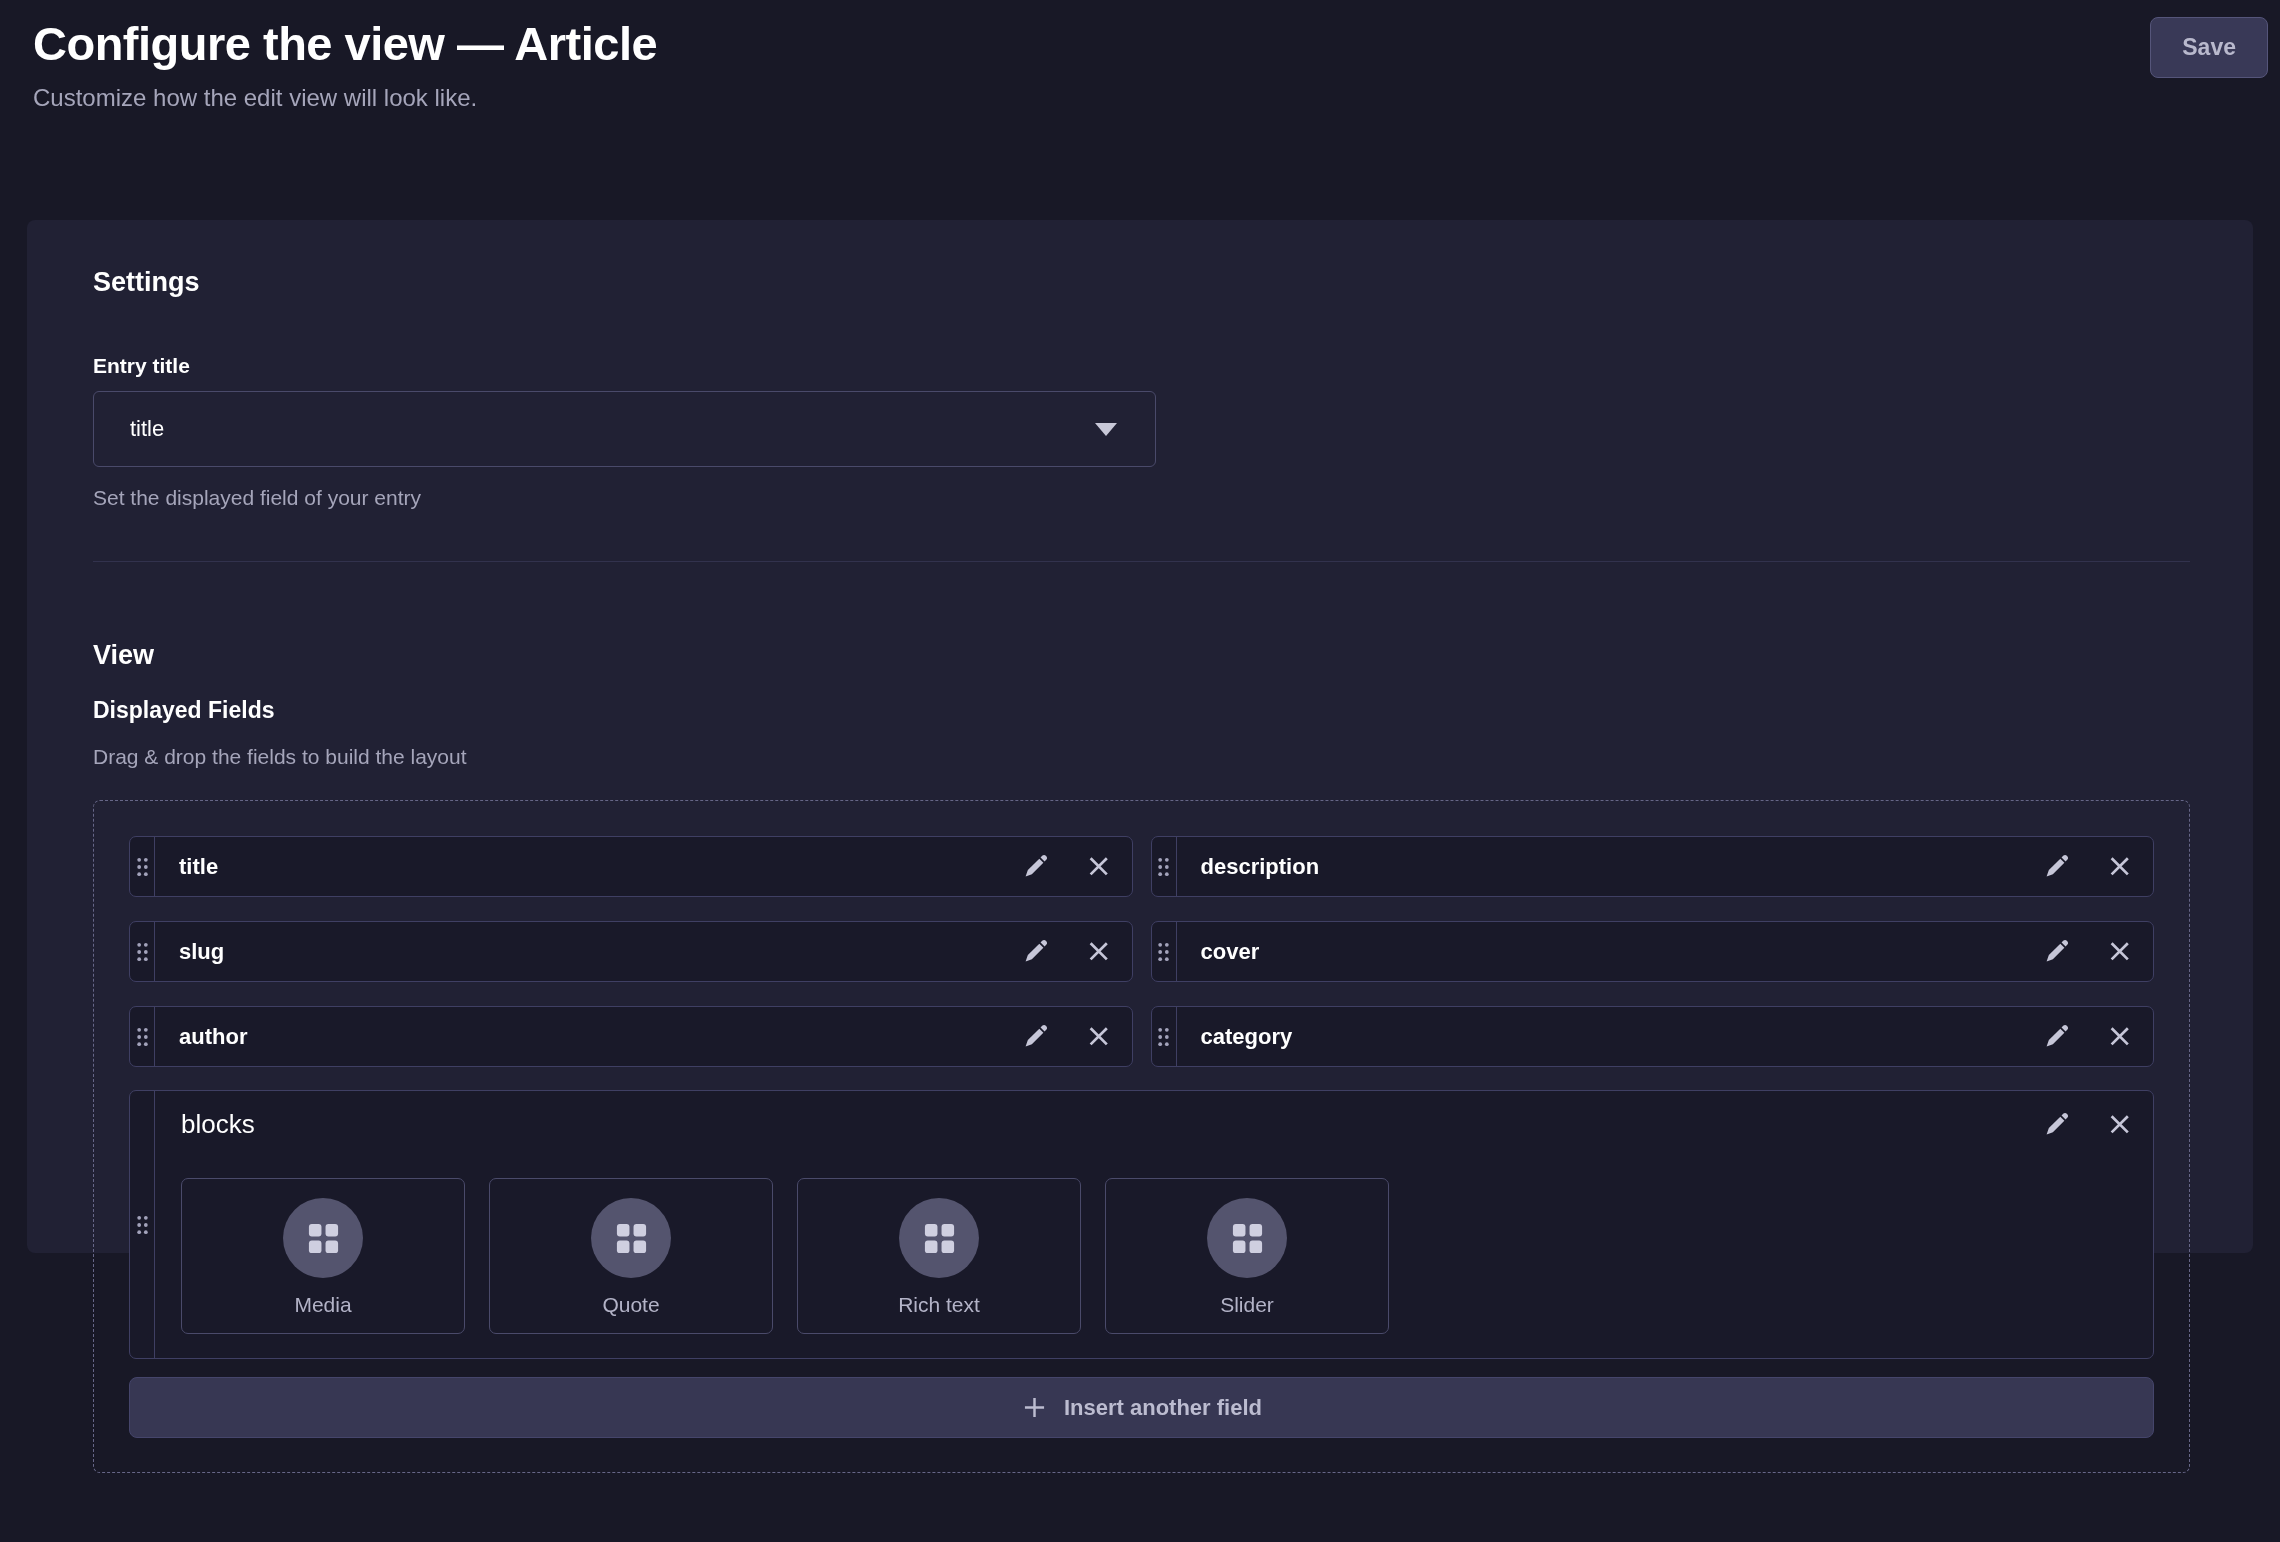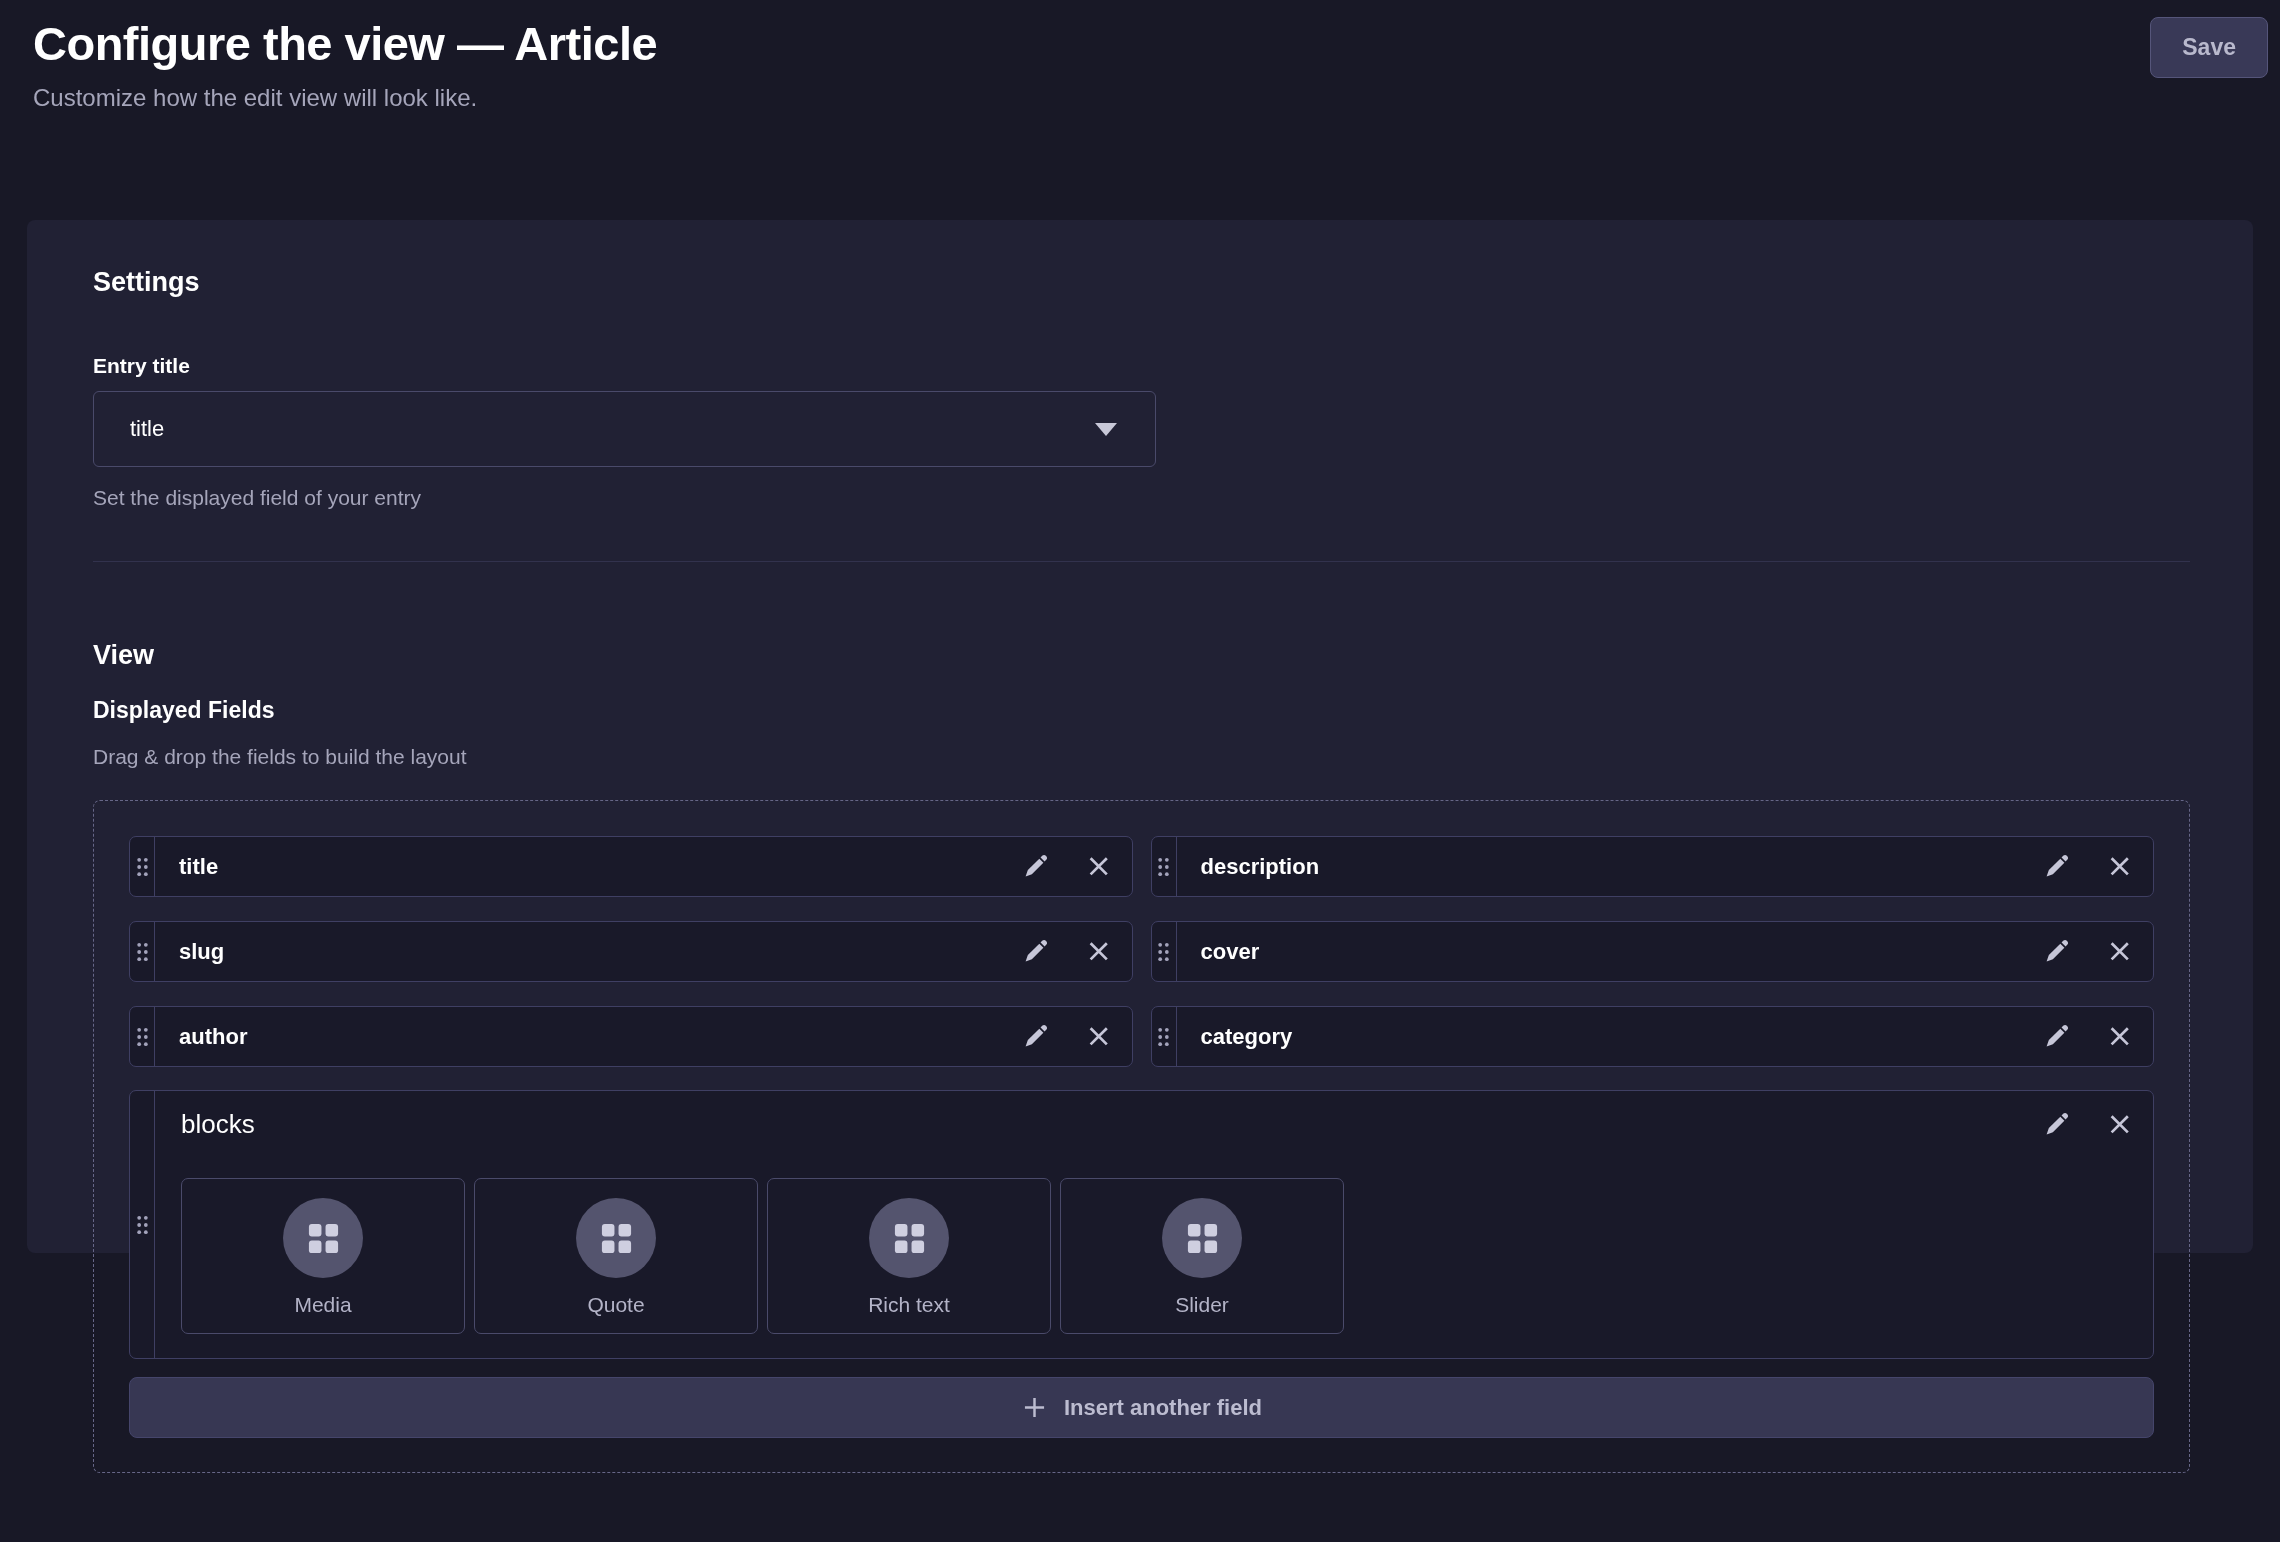--- a/index.html
+++ b/index.html
@@ -67,21 +67,21 @@
   .icon-btn{background:none;border:none;padding:0;cursor:pointer;color:var(--icon);display:flex;align-items:center;}
   .icon-btn svg{display:block;}
   
   .blocks-card{
     margin-top:23px;height:269px;background:var(--card-bg);border:1px solid var(--card-border);
     border-radius:7px;display:flex;align-items:stretch;overflow:hidden;
   }
   .blocks-content{flex:1;padding:16px 20px 0 26px;display:flex;flex-direction:column;}
   .blocks-top{display:flex;justify-content:space-between;align-items:center;height:34px;}
   .blocks-label{font-size:26px;font-weight:400;color:var(--text-primary);}
-  .components-row{margin-top:37px;display:flex;gap:9px;}
+  .components-row{margin-top:37px;display:flex;gap:24px;}
   .component-card{
     width:284px;height:156px;border:1px solid var(--component-border);border-radius:7px;
     display:flex;flex-direction:column;align-items:center;cursor:pointer;background:transparent;
   }
   .component-circle{
     margin-top:19px;width:80px;height:80px;border-radius:50%;background:var(--circle-bg);
     display:flex;align-items:center;justify-content:center;
   }
   .component-label{margin-top:15px;font-size:21px;color:#b3b3c7;}
   

